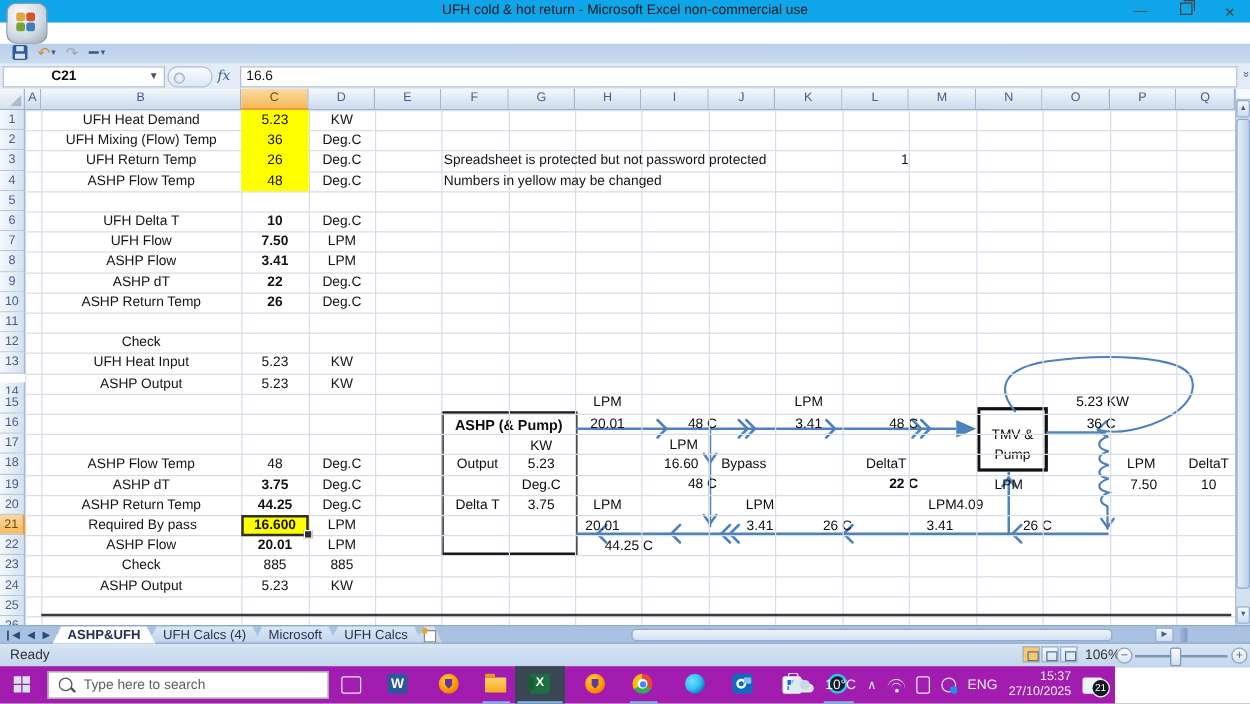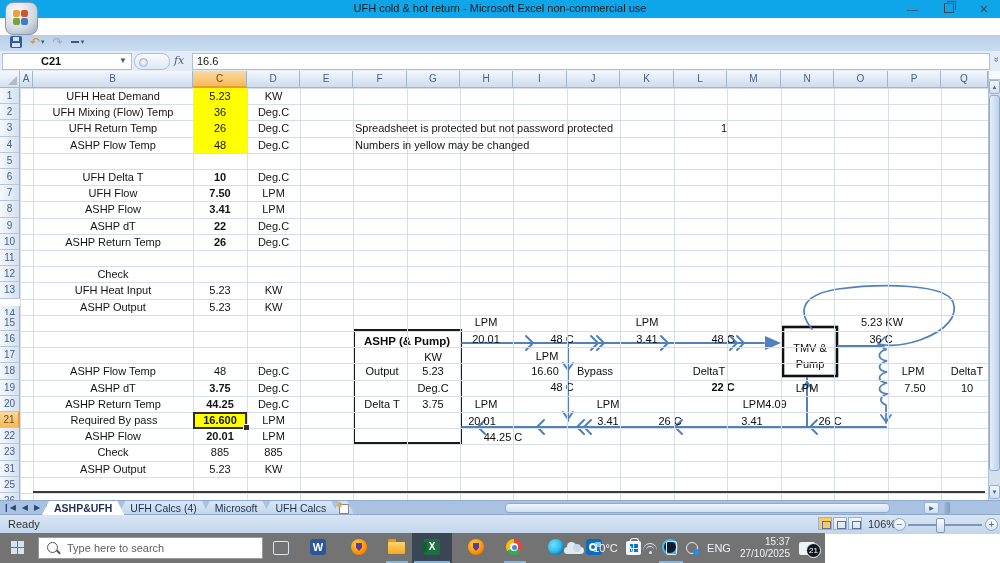--- a/index.html
+++ b/index.html
@@ -102,21 +102,21 @@
   .viewbtns{position:absolute;left:818px;top:2px;display:flex;gap:1px;}
   .viewbtns b{width:14px;height:13px;border:1px solid #98b1d1;background:linear-gradient(#f2f7fc,#d7e4f2);box-sizing:border-box;position:relative;}
   .viewbtns b.on{background:#f9c868;}
   .viewbtns b i{position:absolute;left:3px;top:3px;width:7px;height:6px;border:1px solid #5c7394;}
   .zoomlabel{position:absolute;left:868px;top:3px;font-size:11px;color:#333;}
   .zbtn{position:absolute;top:3px;width:13px;height:13px;border-radius:50%;border:1px solid #8fa4c2;background:linear-gradient(#fdfefe,#dbe6f2);
     color:#54688a;font-size:10px;line-height:11px;text-align:center;box-sizing:border-box;}
   .ztrack{position:absolute;left:908px;top:9px;width:74px;height:2px;background:#7f97b5;}
   .zhandle{position:absolute;left:936px;top:3px;width:7px;height:13px;background:linear-gradient(#fdfefe,#cddcee);border:1px solid #7f97b5;border-radius:2px;}
   
-  .taskbar{position:absolute;left:0;top:533px;width:825px;height:30px;background:#737373;}
+  .taskbar{position:absolute;left:0;top:533px;width:892px;height:30px;background:#a21caf;}
   .start{position:absolute;left:11px;top:8px;width:14px;height:14px;display:grid;grid-template-columns:6px 6px;grid-template-rows:6px 6px;gap:1px;}
   .start i{background:#d7e3ef;}
   .searchbox{position:absolute;left:38px;top:4px;width:225px;height:22px;background:#fff;border:1px solid #9a9a9a;box-sizing:border-box;}
   .searchbox .mag{position:absolute;left:8px;top:4px;width:9px;height:9px;border:1.5px solid #555;border-radius:50%;}
   .searchbox .mag:after{content:"";position:absolute;left:8px;top:8px;width:5px;height:1.5px;background:#555;transform:rotate(45deg);}
   .searchbox .ph{position:absolute;left:28px;top:4px;font-size:11px;color:#5f5f5f;}
   .tb-ic{position:absolute;top:6px;width:18px;height:18px;}
   .tb-tile{position:absolute;top:0;width:40px;height:30px;}
   .tb-tile.active{background:#3a4654;}
   .tb-underline{position:absolute;bottom:0;height:2px;background:#7cb8e8;}
@@ -320,21 +320,21 @@
       <div class="rowhdr" style="top: 235px; height: 16.2px; line-height: 16.2px;">14</div>
       <div class="rowhdr" style="top: 243.8px; height: 16.2px; line-height: 16.2px;">15</div>
       <div class="rowhdr" style="top: 260px; height: 16.2px; line-height: 16.2px;">16</div>
       <div class="rowhdr" style="top: 276.2px; height: 16.2px; line-height: 16.2px;">17</div>
       <div class="rowhdr" style="top: 292.4px; height: 16.2px; line-height: 16.2px;">18</div>
       <div class="rowhdr" style="top: 308.6px; height: 16.2px; line-height: 16.2px;">19</div>
       <div class="rowhdr" style="top: 324.8px; height: 16.2px; line-height: 16.2px;">20</div>
       <div class="rowhdr hdr-sel" style="top: 341px; height: 16.2px; line-height: 16.2px;">21</div>
       <div class="rowhdr" style="top: 357.2px; height: 16.2px; line-height: 16.2px;">22</div>
       <div class="rowhdr" style="top: 373.4px; height: 16.2px; line-height: 16.2px;">23</div>
-      <div class="rowhdr" style="top: 389.6px; height: 16.2px; line-height: 16.2px;">31</div>
+      <div class="rowhdr" style="top: 389.6px; height: 16.2px; line-height: 16.2px;">24</div>
       <div class="rowhdr" style="top: 405.8px; height: 16.2px; line-height: 16.2px;">25</div>
       <div class="rowhdr" style="top: 422px; height: 16.2px; line-height: 16.2px;">26</div>
       <div class="gl" style="left: 20px; top: 17px; width: 1px; height: 412px;"></div>
       <div class="gl" style="left: 33px; top: 17px; width: 1px; height: 412px;"></div>
       <div class="gl" style="left: 193px; top: 17px; width: 1px; height: 412px;"></div>
       <div class="gl" style="left: 247px; top: 17px; width: 1px; height: 412px;"></div>
       <div class="gl" style="left: 300px; top: 17px; width: 1px; height: 412px;"></div>
       <div class="gl" style="left: 353px; top: 17px; width: 1px; height: 412px;"></div>
       <div class="gl" style="left: 407px; top: 17px; width: 1px; height: 412px;"></div>
       <div class="gl" style="left: 460px; top: 17px; width: 1px; height: 412px;"></div>

